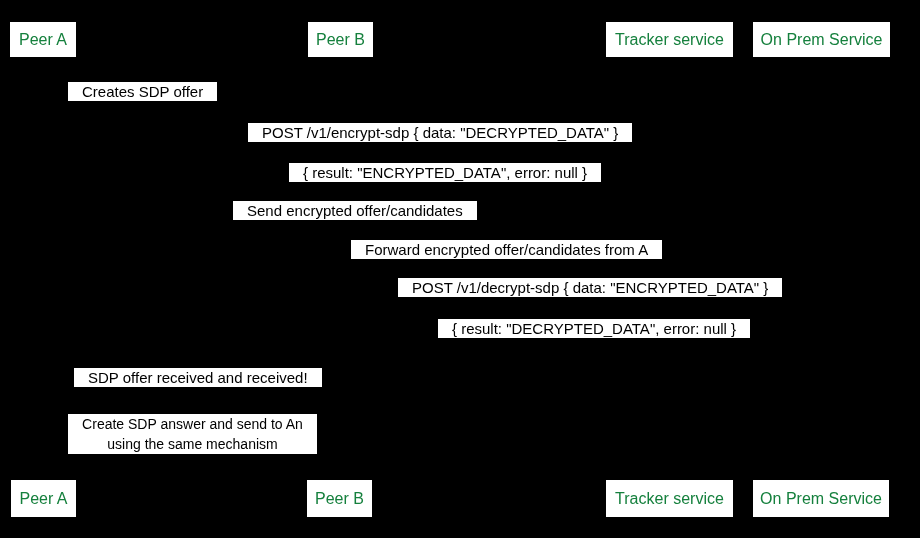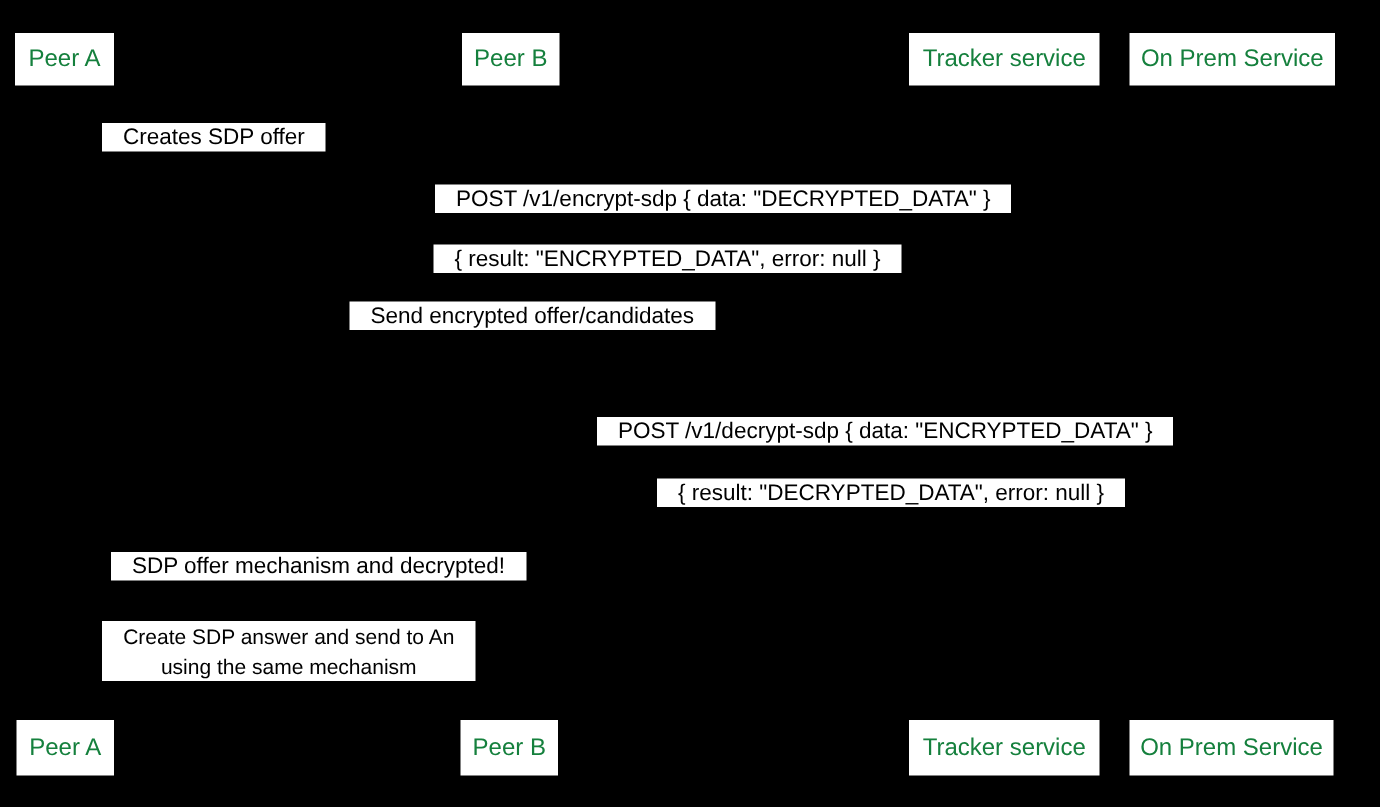--- a/index.html
+++ b/index.html
@@ -55,26 +55,27 @@
 <body>
 
 <div class="canvas">
 
   <div class="participant" style="left:10px;  top:22px; width:66px;  height:35px;">Peer A</div>
   <div class="participant" style="left:308px; top:22px; width:65px;  height:35px;">Peer B</div>
   <div class="participant" style="left:606px; top:22px; width:127px; height:35px;">Tracker service</div>
   <div class="participant" style="left:753px; top:22px; width:137px; height:35px;">On Prem Service</div>
 
   <div class="msg" style="left:68px;  top:82px;">Creates SDP offer</div>
-  <div class="msg" style="left:248px; top:123px;margin-left:42px;">POST /v1/encrypt-sdp { data: "DECRYPTED_DATA" }</div>
+  <div class="msg" style="left:248px; top:123px;">POST /v1/encrypt-sdp { data: "DECRYPTED_DATA" }</div>
   <div class="msg" style="left:289px; top:163px;">{ result: "ENCRYPTED_DATA", error: null }</div>
   <div class="msg" style="left:233px; top:201px;">Send encrypted offer/candidates</div>
+  <div class="msg" style="left:351px; top:240px;">Forward encrypted offer/candidates from A</div>
   <div class="msg" style="left:398px; top:278px;">POST /v1/decrypt-sdp { data: "ENCRYPTED_DATA" }</div>
   <div class="msg" style="left:438px; top:319px;">{ result: "DECRYPTED_DATA", error: null }</div>
-  <div class="msg" style="left:74px;  top:368px;">SDP offer mechanism and decrypted!</div>
+  <div class="msg" style="left:74px;  top:368px;">SDP offer received and received!</div>
   <div class="note" style="left:68px; top:414px; width:249px; height:40px;">Create SDP answer and send to An
 using the same mechanism</div>
 
   <div class="participant" style="left:11px;  top:480px; width:65px;  height:37px;">Peer A</div>
   <div class="participant" style="left:307px; top:480px; width:65px;  height:37px;">Peer B</div>
   <div class="participant" style="left:606px; top:480px; width:127px; height:37px;">Tracker service</div>
   <div class="participant" style="left:753px; top:480px; width:136px; height:37px;">On Prem Service</div>
 
 </div>
 

